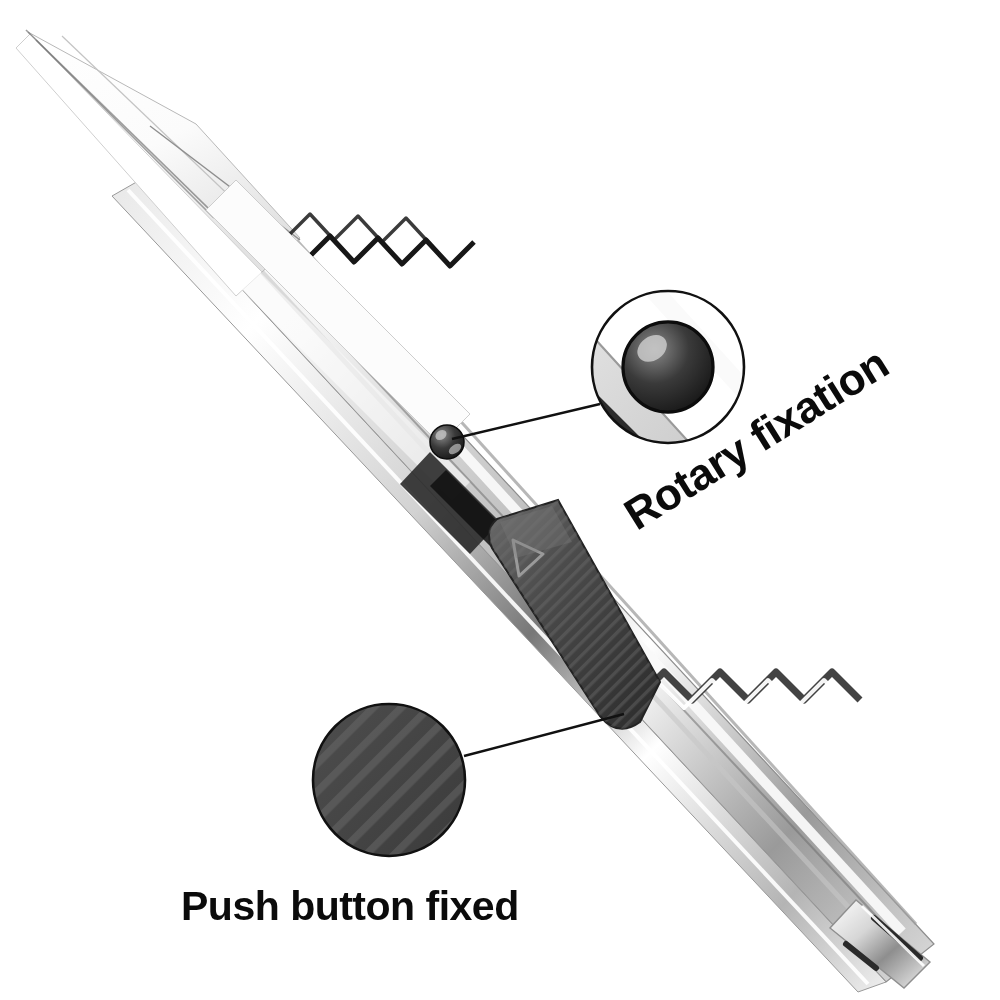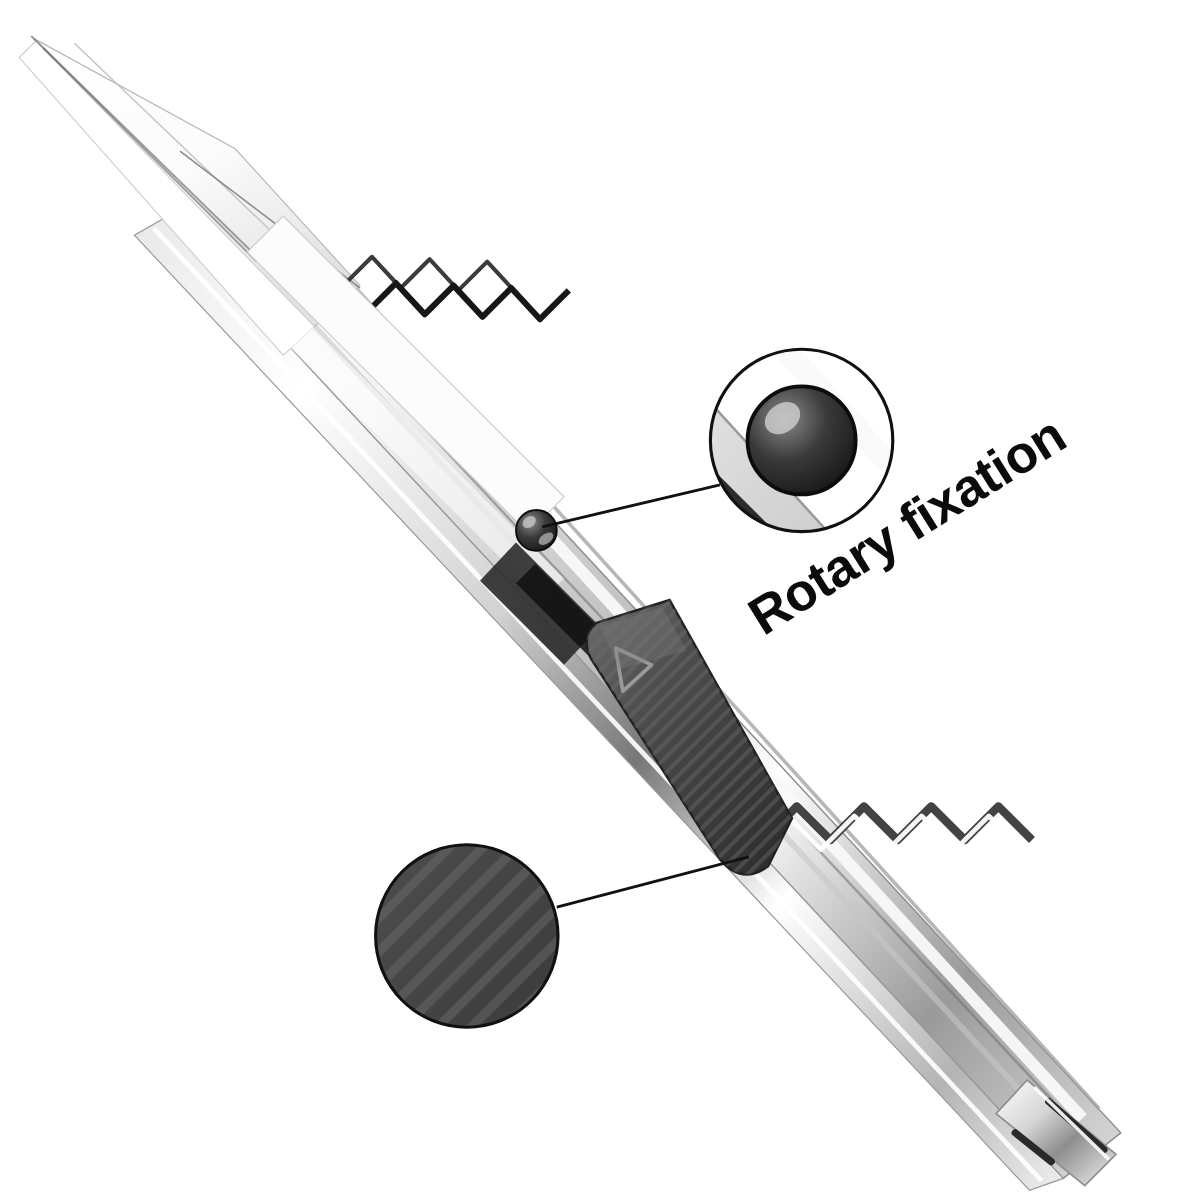--- a/index.html
+++ b/index.html
@@ -229,14 +229,15 @@
 
           <path d="M 610 700 L 680 770 L 650 800 L 582 730 Z" fill="#2a2a2a" opacity="0.85"></path>
         </g>
       </g>
       <circle cx="389" cy="780" r="76" fill="none" stroke="#111111" stroke-width="2.6"></circle>
     </g>
   </svg>
 
   <div class="label" id="label-rotary">Rotary fixation</div>
 
+  <div class="label" id="label-push">Push button fixed</div>
 
 </div>
 
 </body></html>

